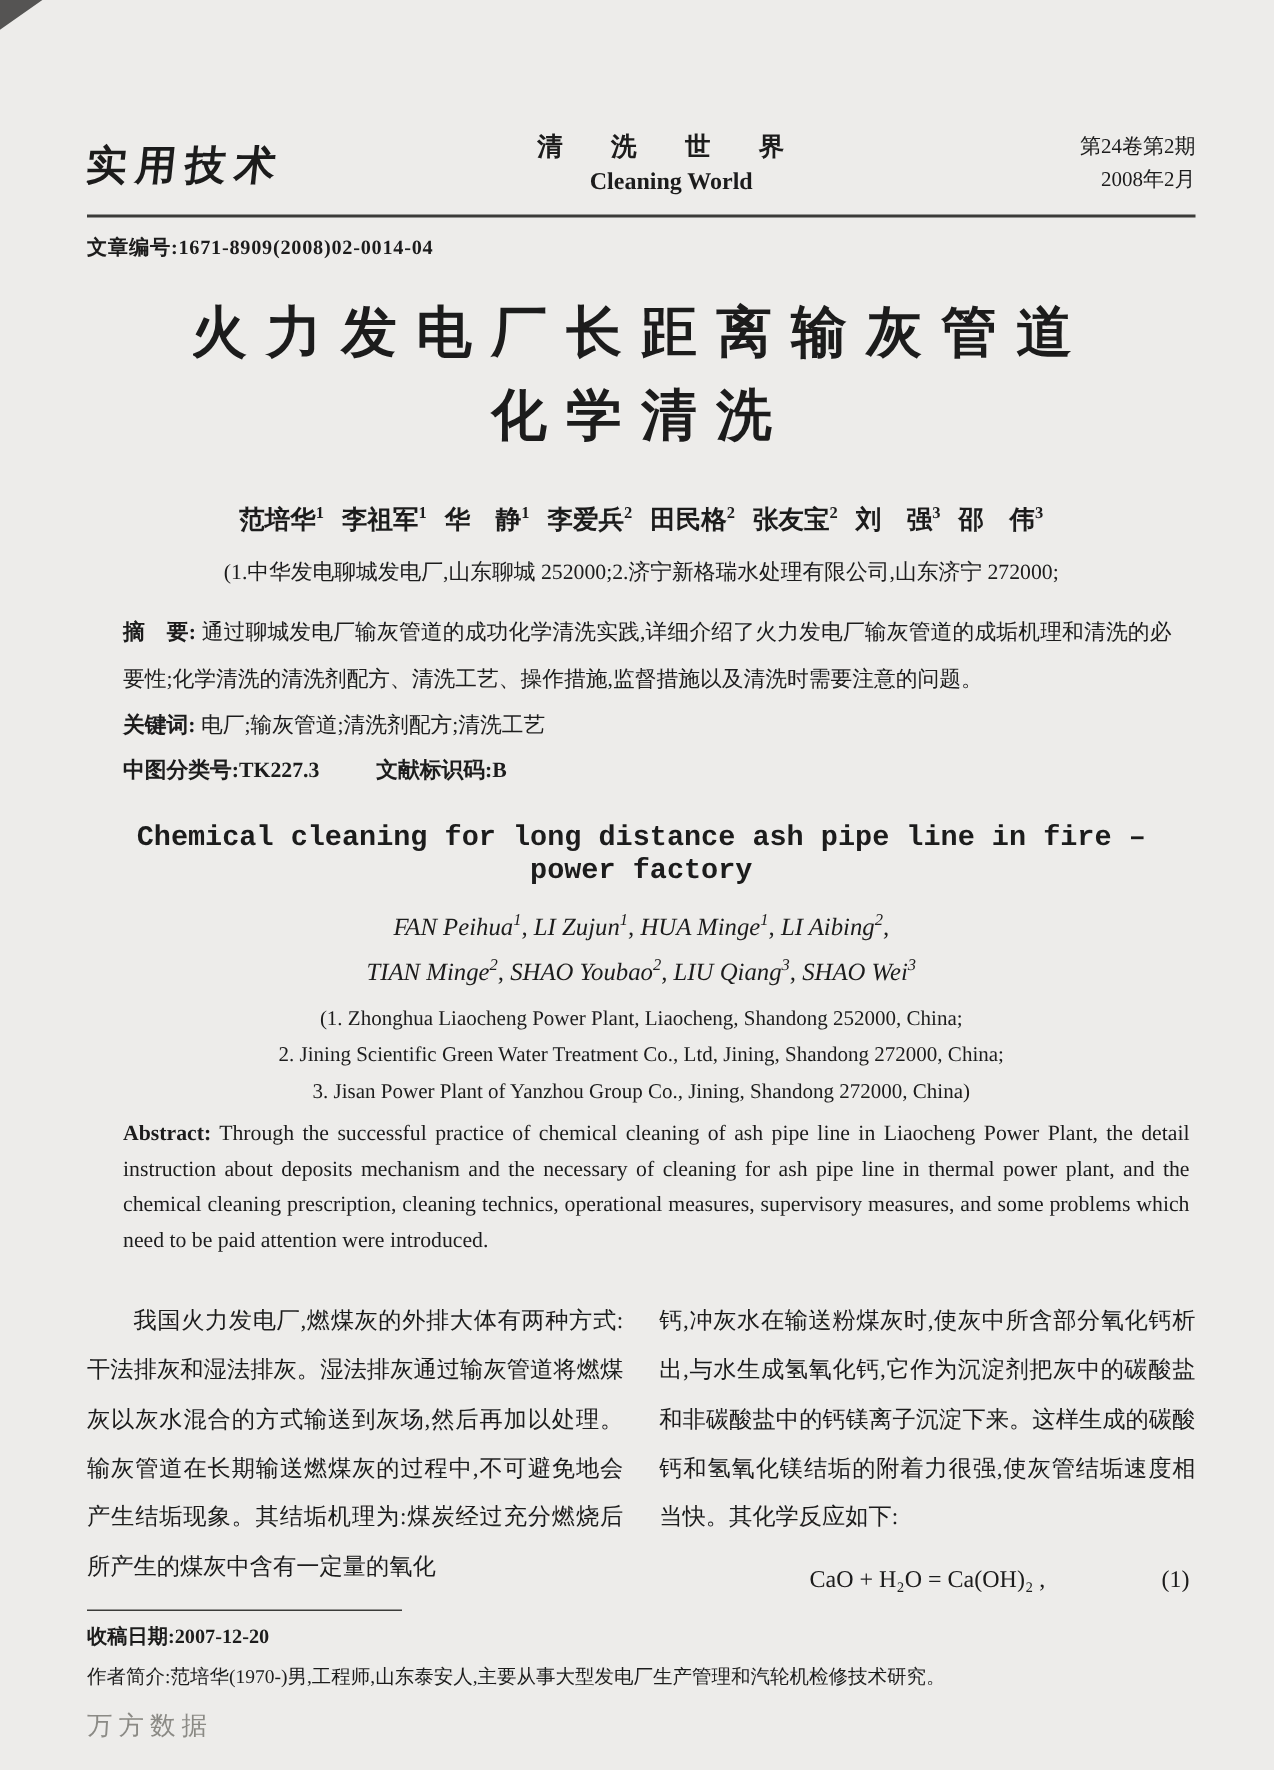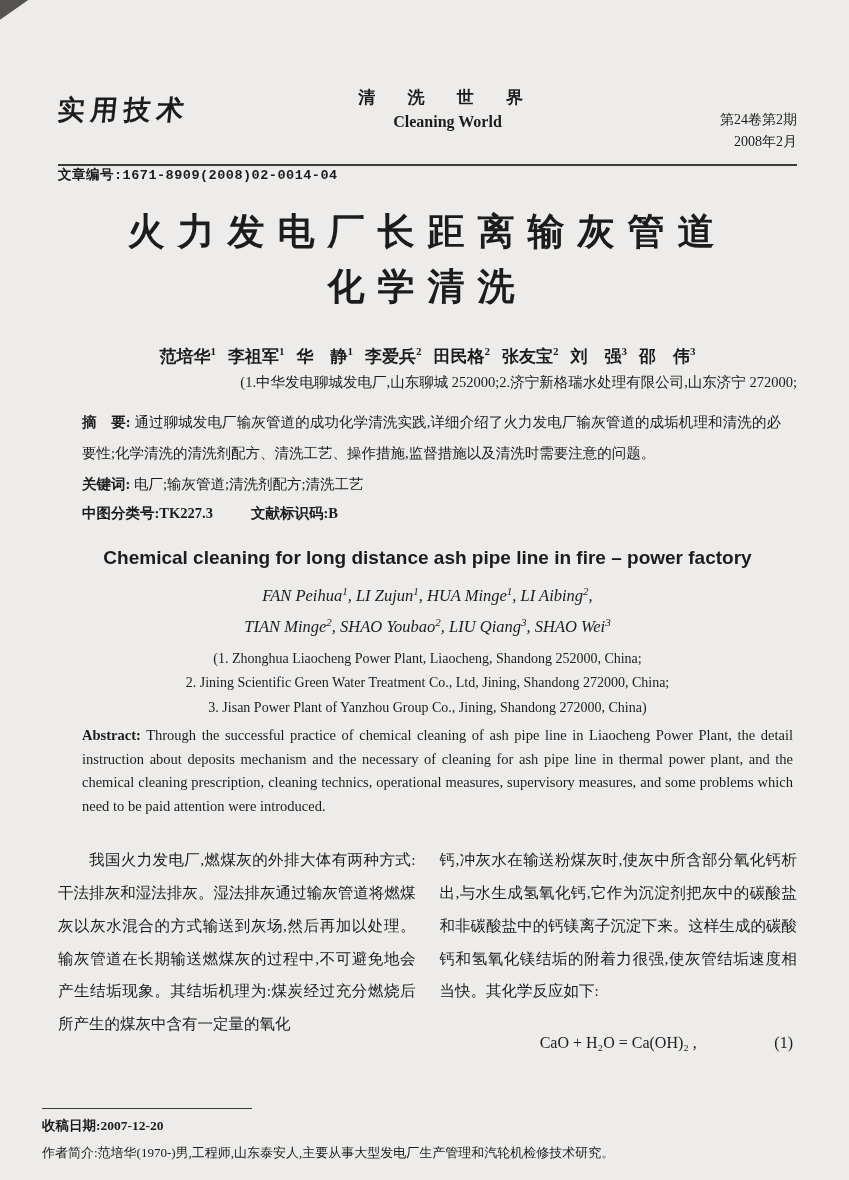--- a/index.html
+++ b/index.html
@@ -16,61 +16,61 @@
 
   
   .hdr { display:flex; align-items:flex-start; }
   .hdr-logo {
     width:210px; font-size:27px; font-weight:900; letter-spacing:6px;
     transform:skewX(-6deg); font-family:"DejaVu Serif", serif; padding-top:6px;
   }
   .hdr-center { flex:1; text-align:center; }
   .hdr-journal-cn { font-size:17px; letter-spacing:14px; font-weight:bold; }
   .hdr-journal-en { font-size:16px; font-weight:bold; margin-top:4px; font-family:"Liberation Serif", serif; }
-  .hdr-right { width:170px; text-align:right; font-size:14px; line-height:1.6; padding-top:2px;margin-top:21px; }
+  .hdr-right { width:170px; text-align:right; font-size:14px; line-height:1.6; padding-top:2px; }
   .hdr-rule { border:none; border-top:2.5px solid #3b3b39; margin-top:10px; }
 
-  .article-no { font-size:13.5px; font-weight:bold; letter-spacing:.5px;font-family:Liberation Mono, monospace; }
+  .article-no { margin-top:11px; font-size:13.5px; font-weight:bold; letter-spacing:.5px; }
 
   
   .title { text-align:center; margin-top:20px; font-size:37px; font-weight:900;
            letter-spacing:13px; line-height:1.5; font-family:"DejaVu Sans", sans-serif; }
 
   
   .authors-cn { display:flex; justify-content:center; gap:12px; margin-top:30px;
                 font-size:17px; font-weight:bold; }
   .authors-cn sup, .authors-en sup { font-size:11px; }
 
-  .affil-cn { text-align:right; font-size:14.5px; line-height:2.0; }
+  .affil-cn { text-align:center; font-size:14.5px; line-height:2.0; margin-top:10px; }
 
   .abs-block { margin:10px 16px 0 24px; font-size:14.5px; line-height:2.15; text-align:justify; }
   .abs-block b { font-weight:bold; }
   .kw-line   { margin:0 16px 0 24px; font-size:14.5px; line-height:2.1; }
   .clc-line  { margin:4px 16px 0 24px; font-size:14.5px; }
   .clc-line .gap { display:inline-block; width:38px; }
 
   
   .etitle { text-align:center; font-weight:bold; font-size:19px; margin-top:24px;
-            font-family:Liberation Sans, sans-serif; }
+            font-family:Liberation Mono, monospace; }
   .authors-en { text-align:center; font-style:italic; font-size:16.5px;
                 line-height:1.85; margin-top:12px; }
   .affil-en { text-align:center; font-size:14px; line-height:1.75; margin-top:4px; }
   .eabs { margin:4px 4px 0 24px; font-size:14.5px; line-height:1.62; text-align:justify; }
   .ekw  { margin:2px 4px 0 24px; font-size:14.5px; line-height:1.6; }
 
   
   .columns { display:flex; gap:24px; margin-top:26px; }
   .col { flex:1; font-size:15.5px; line-height:2.12; text-align:justify; }
   .col p { text-indent:2em; }
   .col .no-indent { text-indent:0; }
-  .equation { position:relative; margin-top:18px; text-align:center; font-size:16px; }
+  .equation { position:relative; margin-top:8px; text-align:center; font-size:16px; }
   .equation .eq-no { position:absolute; right:4px; top:0; }
 
   
-  .footer { position:absolute; left:42px; right:52px; bottom:18px; }
+  .footer { position:absolute; left:58px; right:52px; bottom:18px; }
   .foot-rule { width:210px; border:none; border-top:1.5px solid #3b3b39; margin-bottom:8px; }
   .received { font-size:13.5px; font-weight:bold; }
   .bio { font-size:13px; margin-top:9px; }
   .watermark { margin-top:12px; font-size:17px; color:#8b8a85; letter-spacing:4px;
                font-family:"DejaVu Serif", serif; }
 </style>
 </head>
 <body>
 
 <div class="page">
@@ -166,14 +166,15 @@
           <span class="eq-no">(1)</span>
         </div>
       </div>
     </div>
   </div>
 
   <div class="footer">
     <hr class="foot-rule">
     <div class="received">收稿日期:2007-12-20</div>
     <div class="bio">作者简介:范培华(1970-)男,工程师,山东泰安人,主要从事大型发电厂生产管理和汽轮机检修技术研究。</div>
+    <div class="watermark">万方数据</div>
   </div>
 </div>
 
 </body></html>

